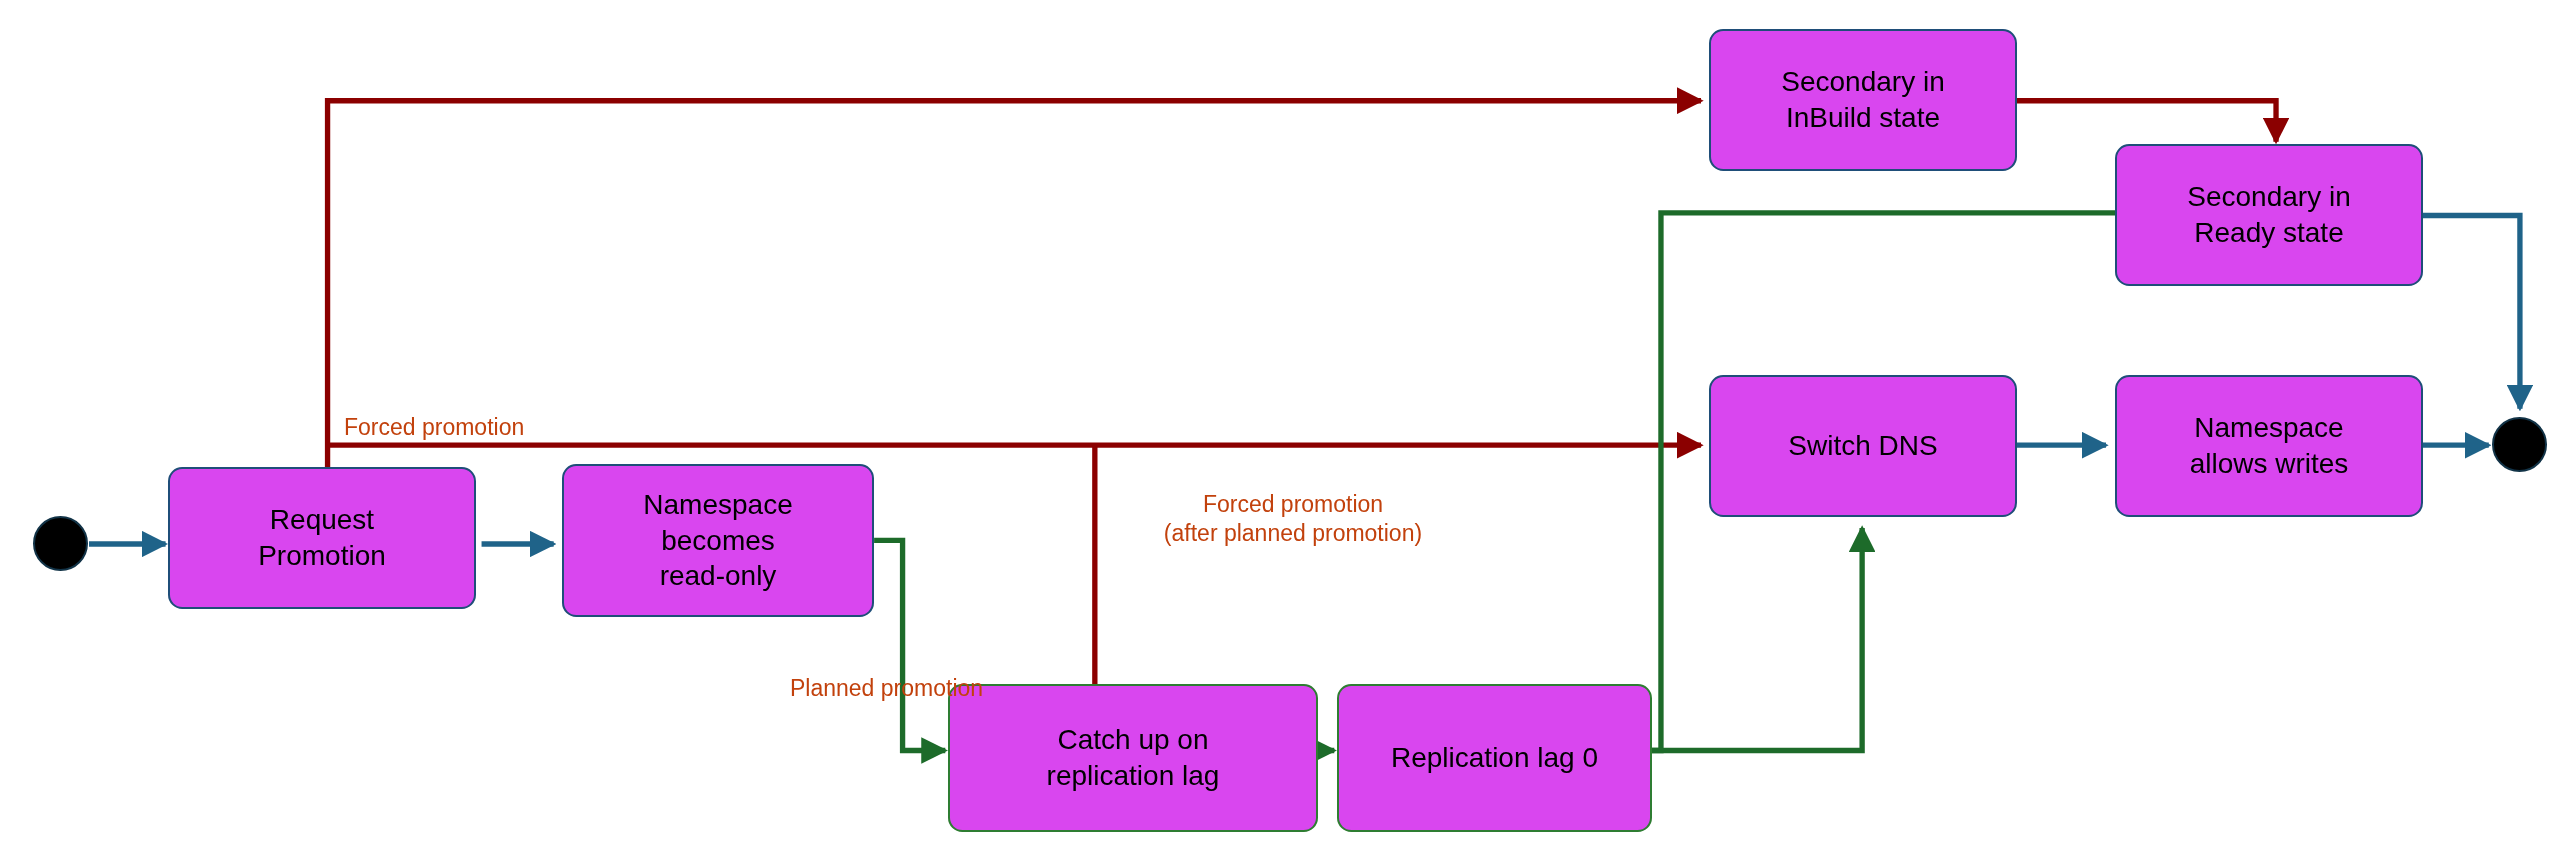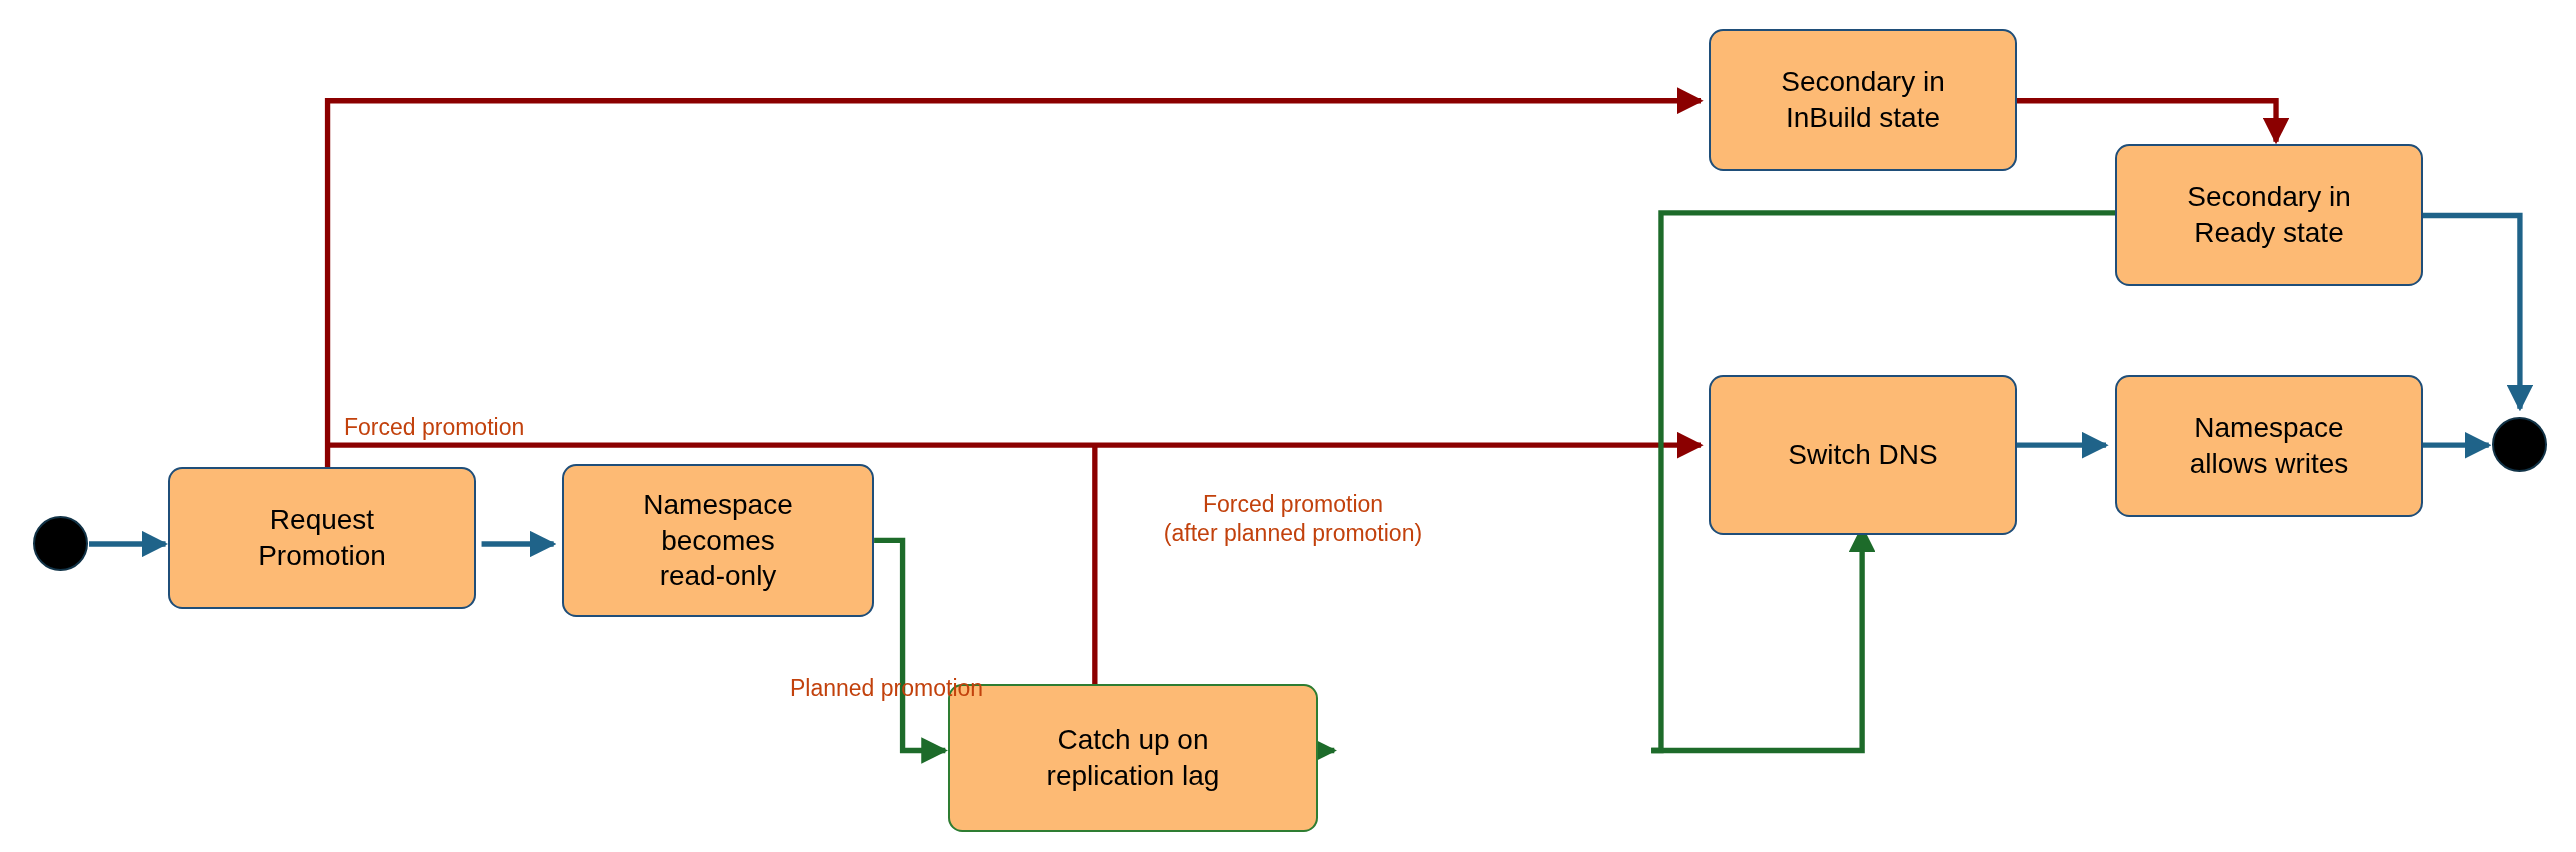--- a/index.html
+++ b/index.html
@@ -25,21 +25,21 @@
     width: 2576px;
     height: 853px;
   }
   .node {
     position: absolute;
     box-sizing: border-box;
     display: flex;
     align-items: center;
     justify-content: center;
     text-align: center;
-    background: #fdba74;
+    background: #d946ef;
     border: 2.7px solid #1f4e79;
     border-radius: 14.2px;
     color: #000000;
     font-size: 28px;
     line-height: 1.28;
     font-family: "Liberation Sans", sans-serif;
     white-space: pre-line;
     padding: 3.6px 9px;
   }
   .node.green-border {
@@ -120,28 +120,29 @@
   <div class="node" style="left:168px; top:467px; width:308px; height:142px;">Request
 Promotion</div>
 
   <div class="node" style="left:562px; top:464px; width:312px; height:153px;">Namespace
 becomes
 read-only</div>
 
   <div class="node green-border" style="left:948px; top:684px; width:370px; height:148px;">Catch up on
 replication lag</div>
 
+  <div class="node green-border" style="left:1337px; top:684px; width:315px; height:148px;">Replication lag 0</div>
 
   <div class="node" style="left:1709px; top:29px; width:308px; height:142px;">Secondary in
 InBuild state</div>
 
   <div class="node" style="left:2115px; top:144px; width:308px; height:142px;">Secondary in
 Ready state</div>
 
-  <div class="node" style="left:1709px; top:375px; width:308px; height:160px;">Switch DNS</div>
+  <div class="node" style="left:1709px; top:375px; width:308px; height:142px;">Switch DNS</div>
 
   <div class="node" style="left:2115px; top:375px; width:308px; height:142px;">Namespace
 allows writes</div>
 
   <div class="edge-label" style="left:344px; top:413px;">Forced promotion</div>
 
   <div class="edge-label centered" style="left:1106px; top:490px; width:374px;">Forced promotion
 (after planned promotion)</div>
 
   <div class="edge-label" style="left:790px; top:674px;">Planned promotion</div>

